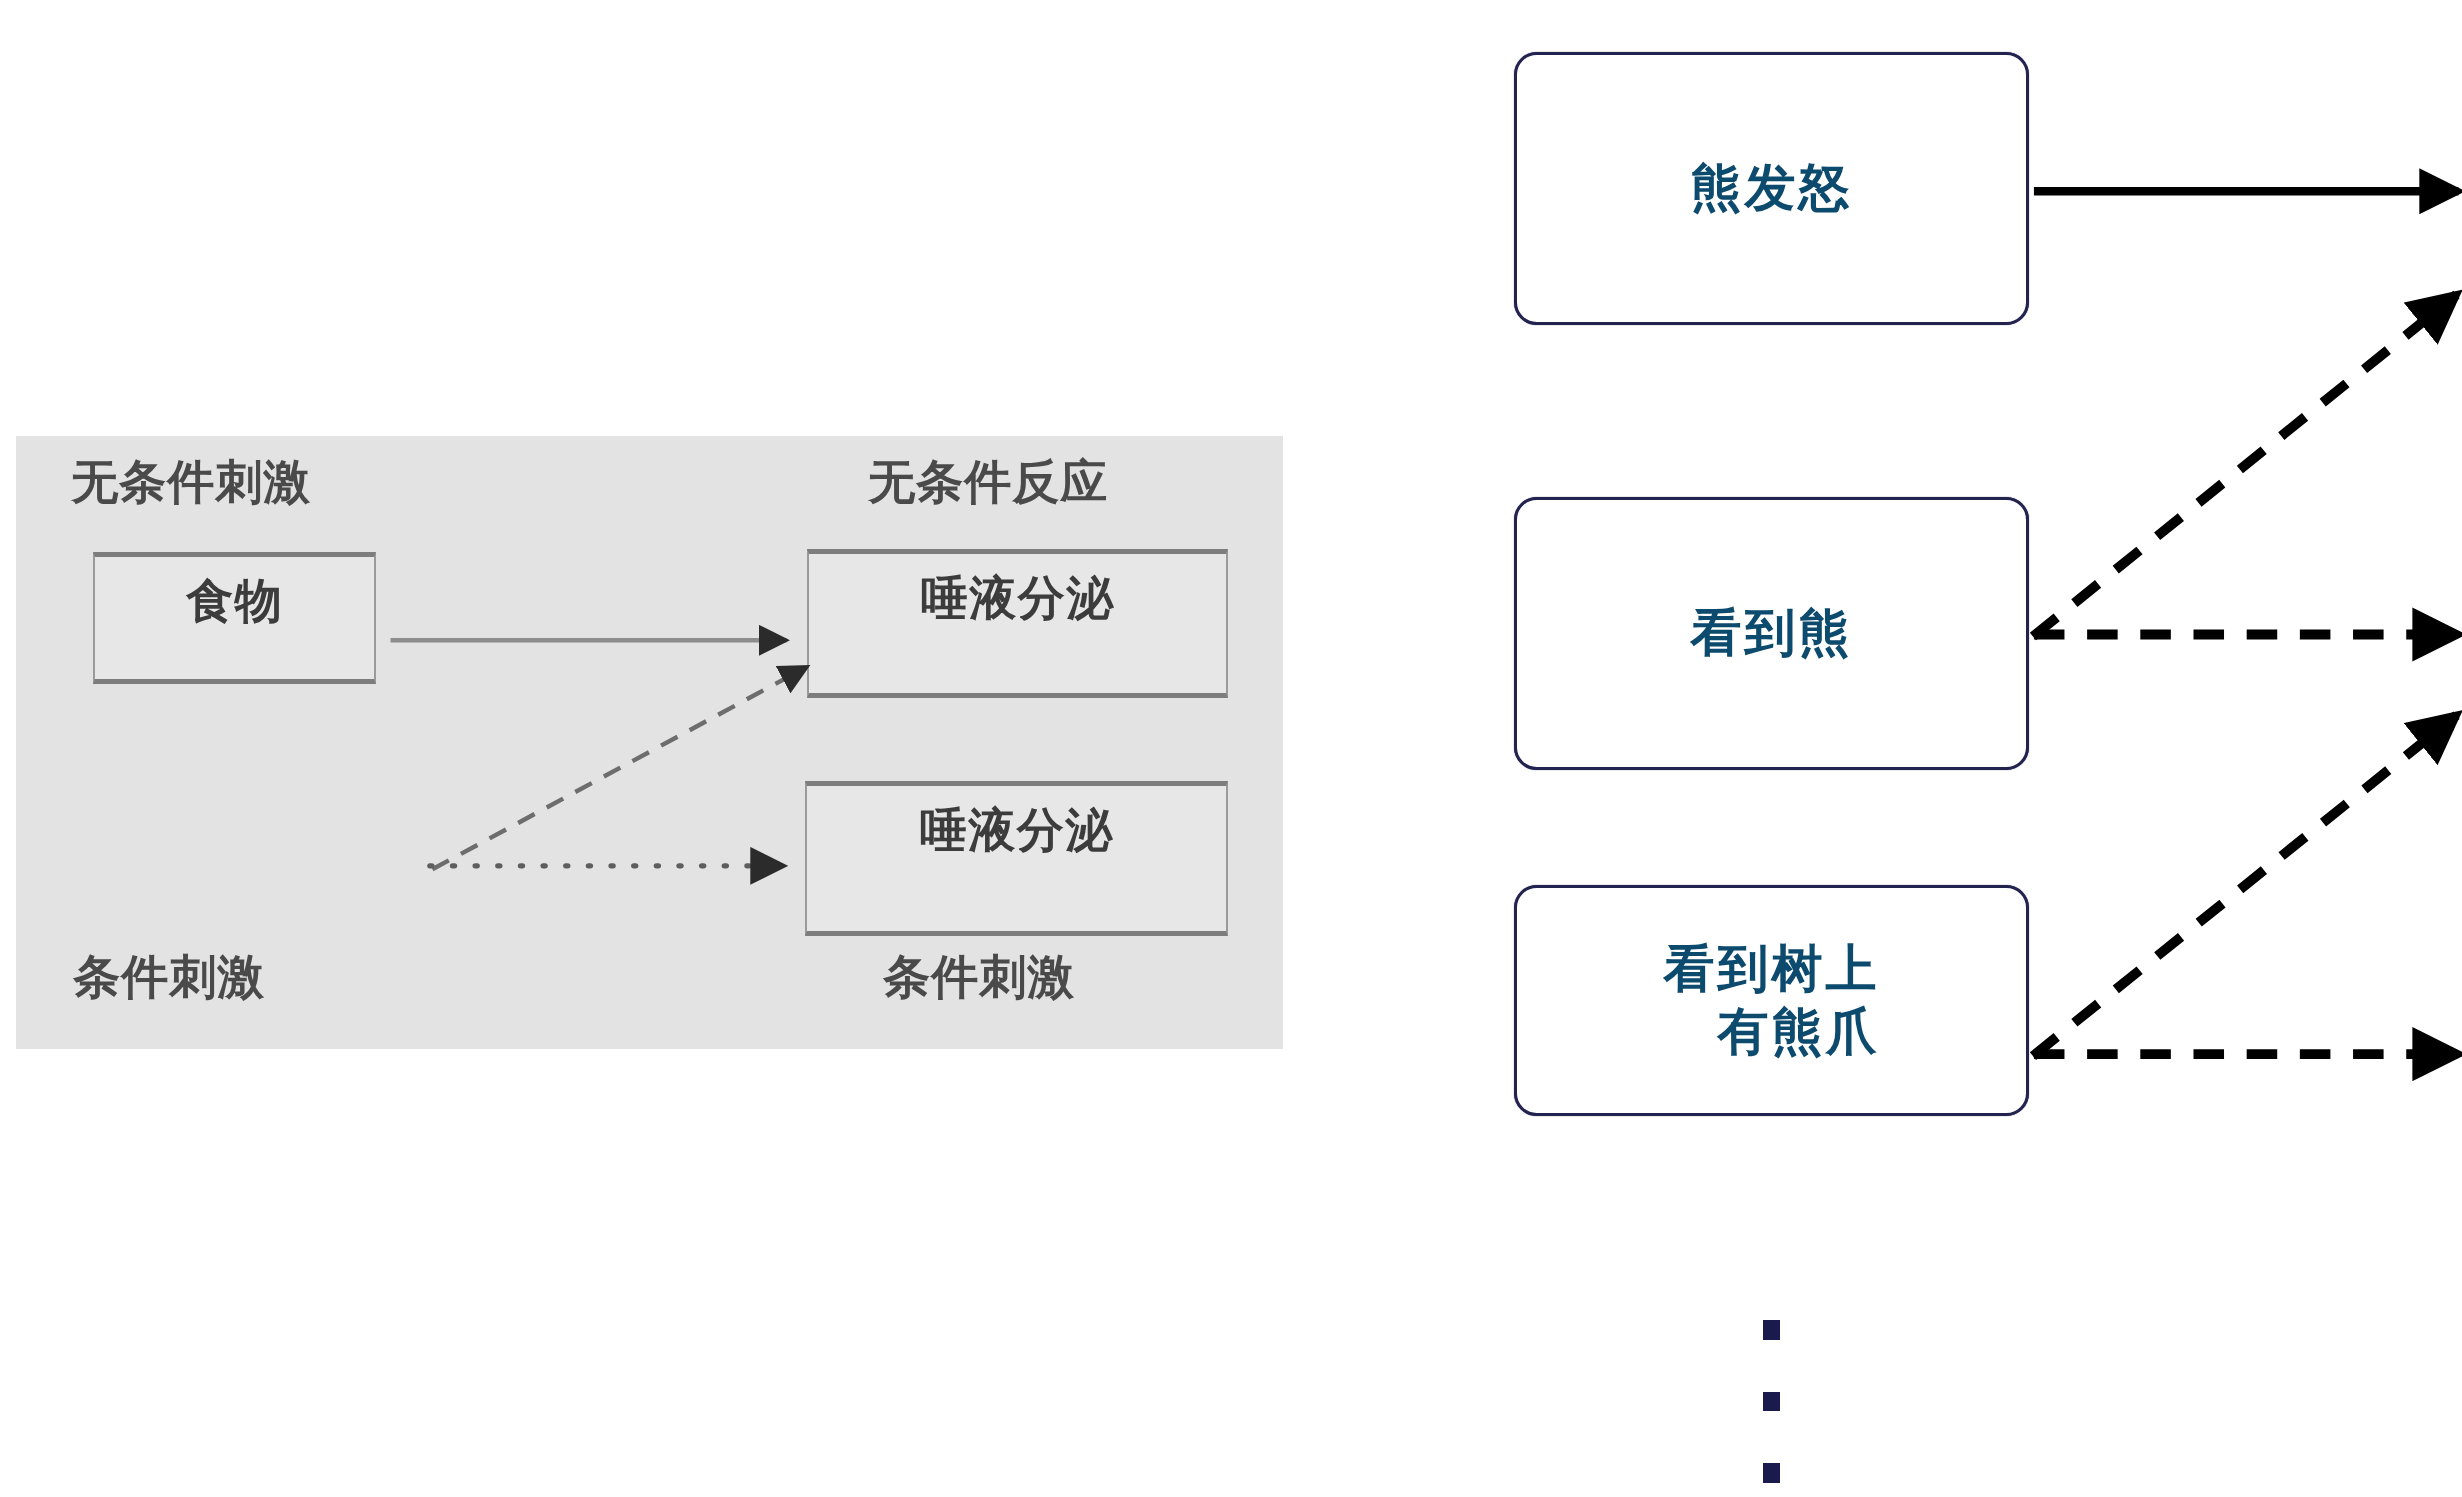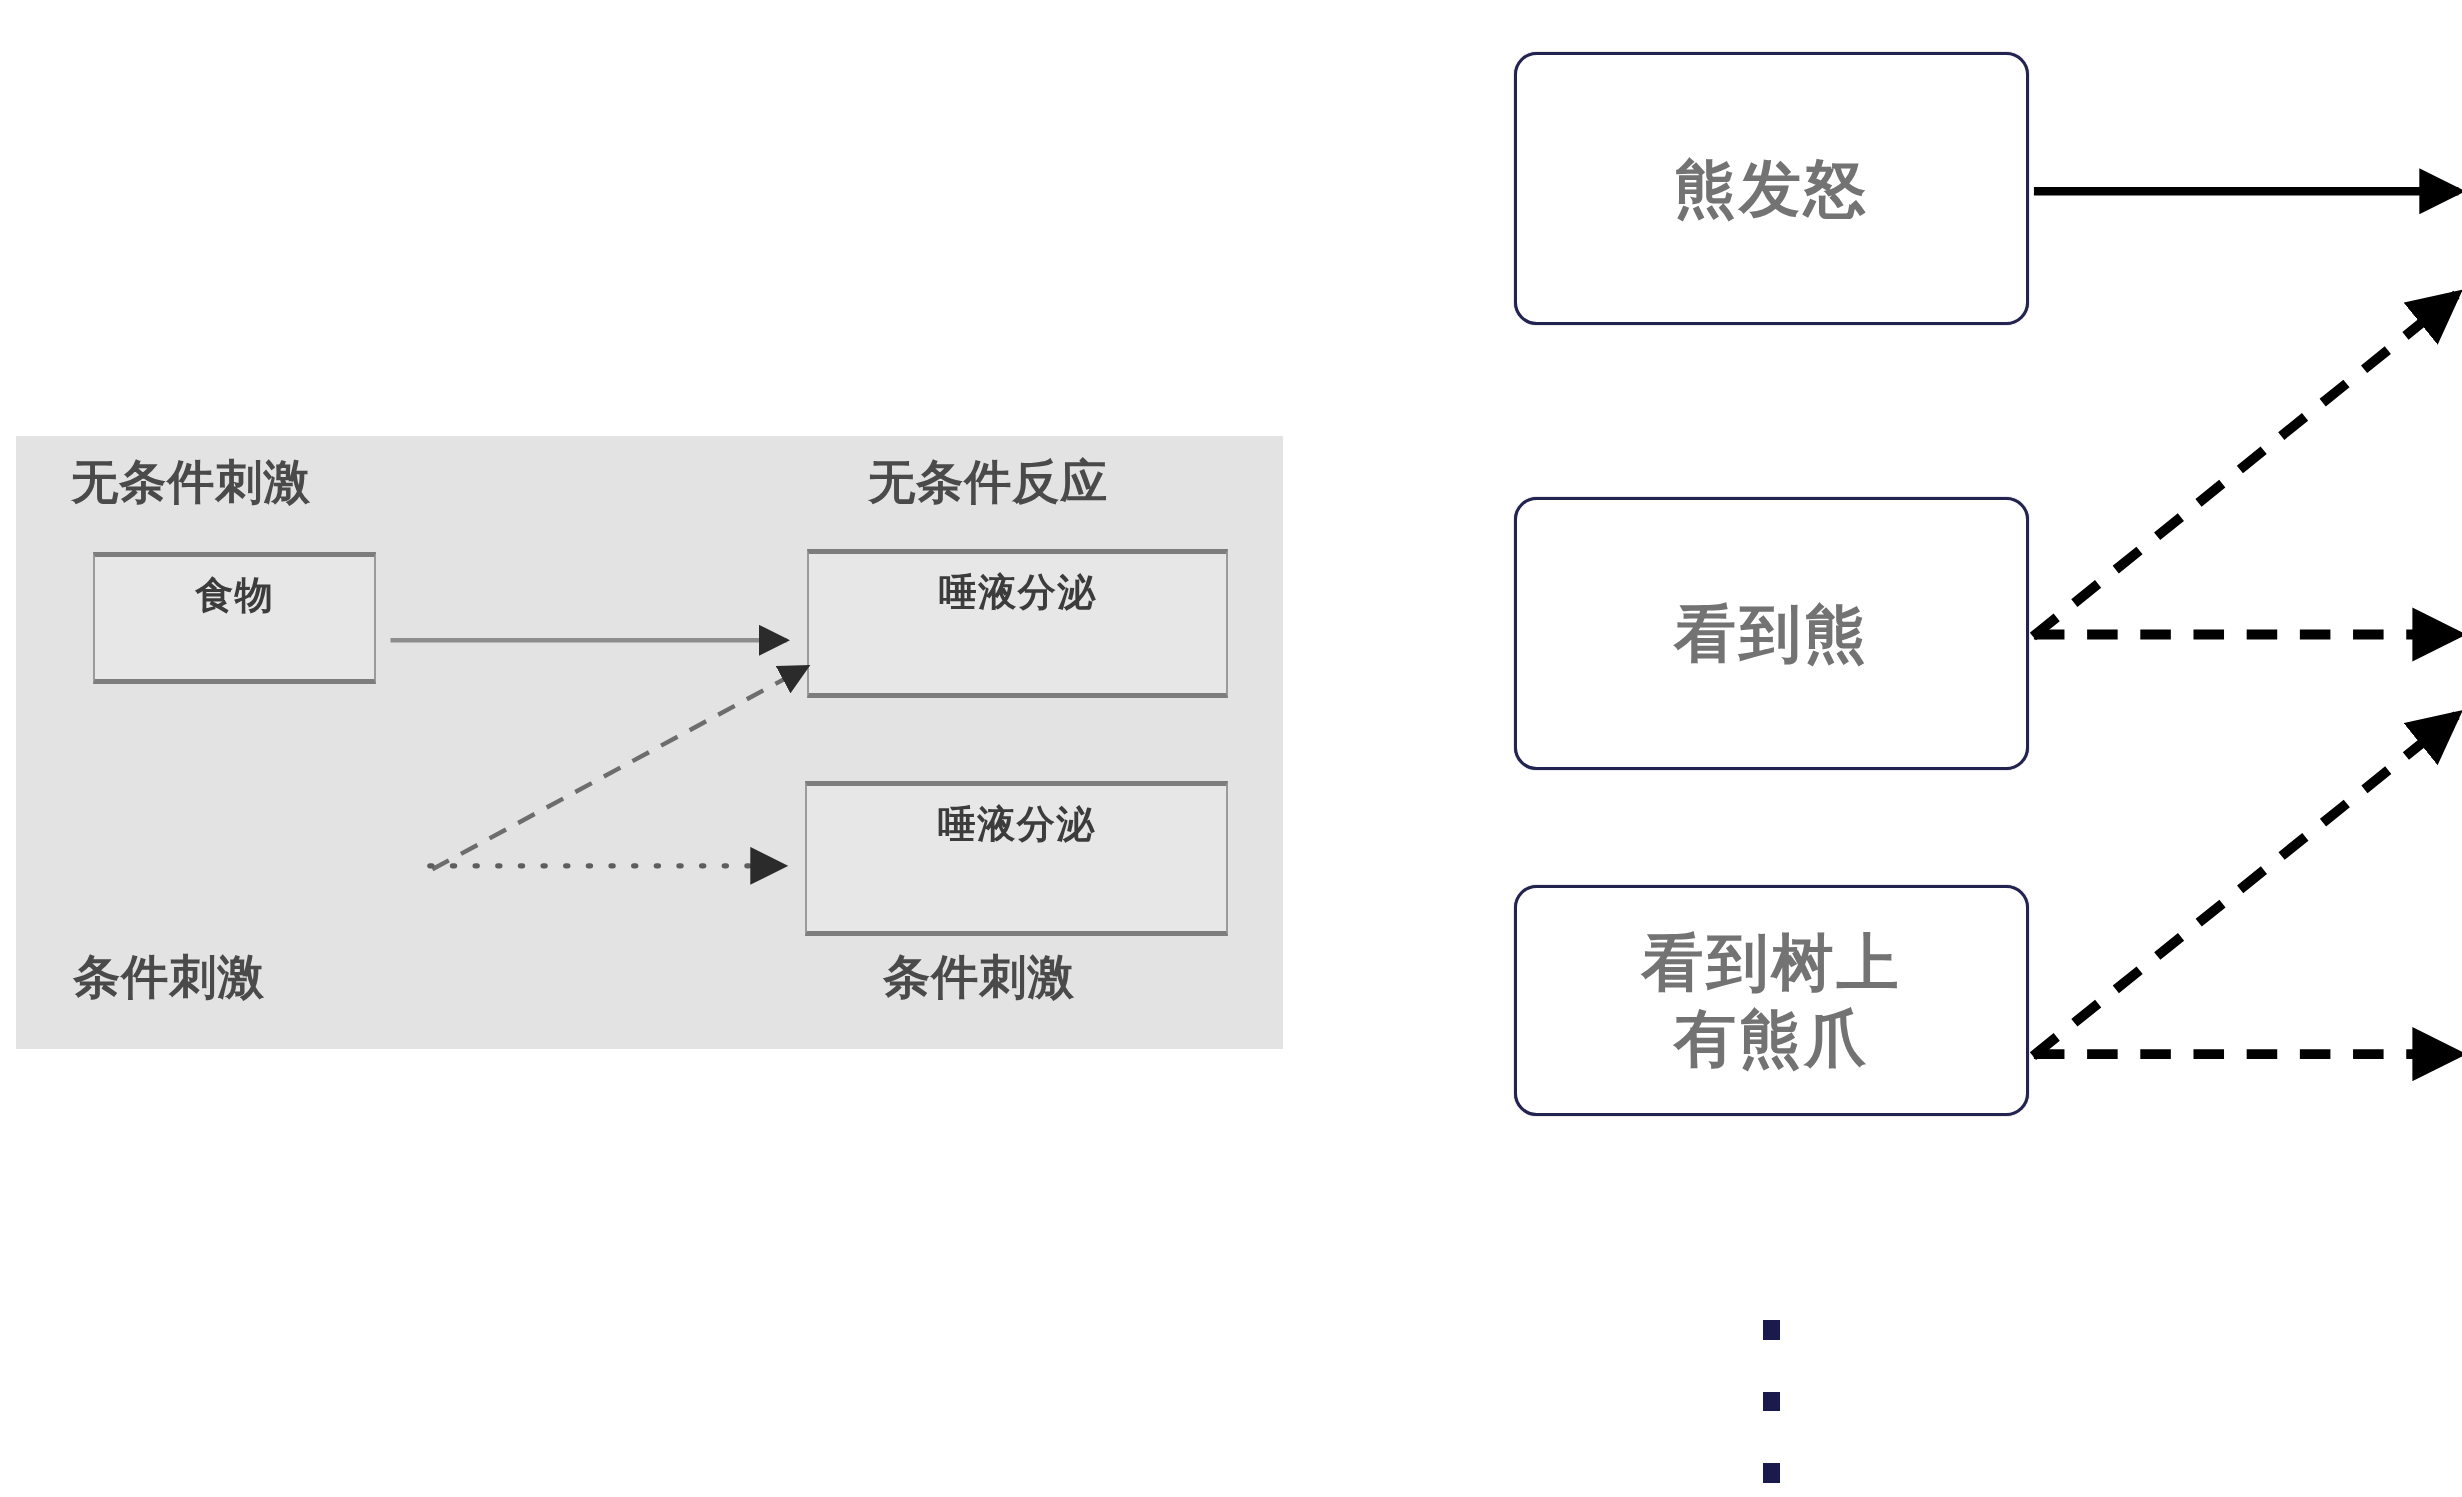--- a/index.html
+++ b/index.html
@@ -8,29 +8,29 @@
 
   
   #pavlov-panel{position:absolute;left:16.3px;top:436px;width:1267px;height:613px;
                 background:#e3e3e3;}
   .pv-label{position:absolute;color:#4a4a4a;font-size:47px;font-weight:700;
             letter-spacing:1px;white-space:nowrap;}
   .pv-box{position:absolute;background:#e7e7e7;border:2px solid #9a9a9a;
           border-top:5.9px solid #7d7d7d;border-bottom:5.9px solid #7d7d7d;
           box-sizing:border-box;}
   .pv-box > span{position:absolute;left:0;right:0;top:12.8px;text-align:center;
-          color:#3c3c3c;font-size:38px;font-weight:700;letter-spacing:1.5px;
+          color:#3c3c3c;font-size:47px;font-weight:700;letter-spacing:1.5px;
           white-space:nowrap;}
 
   
   .rnode{position:absolute;box-sizing:border-box;background:#ffffff;
          border-radius:22.7px;display:flex;align-items:center;justify-content:center;}
   .rnode.dark{border:3px solid #232350;box-shadow:0 0 1px #232350;}
-  .rnode span.cn{color:#737373;font-size:62px;font-weight:700;letter-spacing:3px;
-                 line-height:1.22;text-align:center;white-space:pre-line;}
+  .rnode span.cn{color:#0c4a6e;font-size:51px;font-weight:700;letter-spacing:3px;
+                 line-height:1.22;text-align:right;white-space:pre-line;}
 
   .ellipsis{position:absolute;display:flex;flex-direction:column;
             align-items:center;justify-content:space-between;}
   .ellipsis i{display:block;width:16.7px;height:19.7px;}
 
   svg.ov{position:absolute;left:0;top:0;width:3306px;height:1498px;
          pointer-events:none;overflow:visible;}
 </style>
 </head>
 <body>

